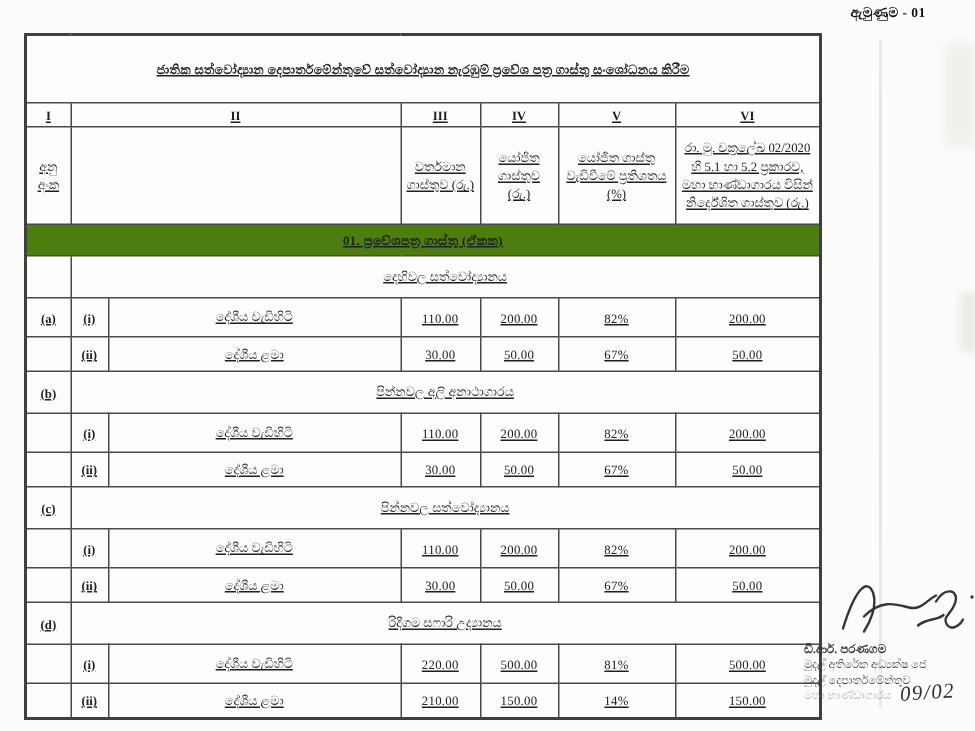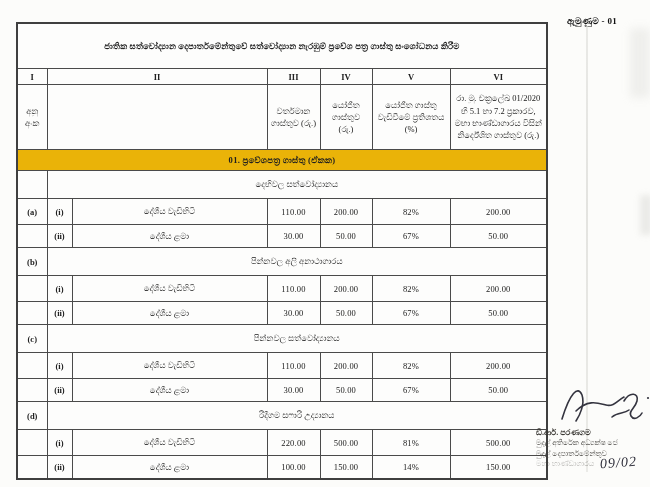--- a/index.html
+++ b/index.html
@@ -3,41 +3,41 @@
 <meta charset="utf-8">
 <style>
   html,body{margin:0;padding:0;}
   body{
     width:650px;height:487px;position:relative;overflow:hidden;
     background:#fcfcfa;
     font-family:"Liberation Serif","DejaVu Serif",serif;
     color:#1f1f1f;
   }
   .annex{
-    position:absolute;top:16px;left:567px;
+    position:absolute;top:3px;left:567px;
     font-size:9px;font-weight:bold;letter-spacing:.3px;color:#111;
   }
   table.fees{
     position:absolute;left:16px;top:22px;
     border-collapse:collapse;table-layout:fixed;width:530px;
     background:#fdfdfc;
   }
   table.fees td{
     border:1px solid #4a4a4a;
     padding:0 3px;vertical-align:middle;text-align:center;
     font-size:8.5px;color:#202020;
     overflow:hidden;
   }
-  table.fees{border:2px solid #3f3f3f;}
+  table.fees{border:2px solid #3f3f3f;text-decoration:underline;}
   td.title-cell{height:44px;font-size:9.5px;font-weight:bold;letter-spacing:.2px;}
   td.roman{height:15px;font-size:10px;font-weight:bold;font-family:"Liberation Serif",serif;}
   td.hdr{height:64px;font-size:8px;line-height:1.45;color:#2a2a2a;}
   td.hdr-sn{font-size:8.5px;}
   td.section-bar{
-    height:20px;background:#eab308;
+    height:20px;background:#4d7c0f;
     font-size:9px;font-weight:bold;color:#1b1b1b;letter-spacing:.3px;
   }
   td.c-name{height:27px;font-size:9px;color:#262626;margin-left:24px;}
   td.c-letter{font-weight:bold;font-size:10px;font-family:"Liberation Serif",serif;}
   td.c-num{font-weight:bold;font-size:9px;}
   td.c-desc{text-align:left;padding-left:6px;font-size:8px;color:#303030;}
   tr.r-i td{height:25px;}
   tr.r-ii td{height:22px;}
   td.c-val{font-size:9px;letter-spacing:.2px;}
   
@@ -88,21 +88,21 @@
       <td class="roman">IV</td>
       <td class="roman">V</td>
       <td class="roman">VI</td>
     </tr>
     <tr>
       <td class="hdr hdr-sn">අනු අංක</td>
       <td class="hdr" colspan="2"></td>
       <td class="hdr">වර්තමාන ගාස්තුව (රු.)</td>
       <td class="hdr">යෝජිත ගාස්තුව (රු.)</td>
       <td class="hdr">යෝජිත ගාස්තු වැඩිවීමේ ප්‍රතිශතය (%)</td>
-      <td class="hdr">රා. මු. චක්‍රලේඛ 01/2020 හි 5.1 හා 7.2 ප්‍රකාරව, මහා භාණ්ඩාගාරය විසින් නිර්දේශිත ගාස්තුව (රු.)</td>
+      <td class="hdr">රා. මු. චක්‍රලේඛ 02/2020 හි 5.1 හා 5.2 ප්‍රකාරව, මහා භාණ්ඩාගාරය විසින් නිර්දේශිත ගාස්තුව (රු.)</td>
     </tr>
     <tr>
       <td class="section-bar" colspan="7">01. ප්‍රවේශපත්‍ර ගාස්තු (ඒකක)</td>
     </tr>
   </tbody>
   <tbody id="fee-body">
       <tr>
         <td class="c-letter"></td>
         <td class="c-name" colspan="6">දෙහිවල සත්වෝද්‍යානය</td>
       </tr>
@@ -178,21 +178,21 @@
         <td class="c-desc">දේශීය වැඩිහිටි</td>
         <td class="c-val">220.00</td>
         <td class="c-val">500.00</td>
         <td class="c-val">81%</td>
         <td class="c-val">500.00</td>
       </tr>
       <tr class="r-ii">
         <td class="c-letter"></td>
         <td class="c-num">(ii)</td>
         <td class="c-desc">දේශීය ළමා</td>
-        <td class="c-val">100.00</td>
+        <td class="c-val">210.00</td>
         <td class="c-val">150.00</td>
         <td class="c-val">14%</td>
         <td class="c-val">150.00</td>
       </tr>
     </tbody>
 </table>
 
 <div class="scan-vline"></div>
 <div class="smudge1"></div>
 <div class="smudge2"></div>

